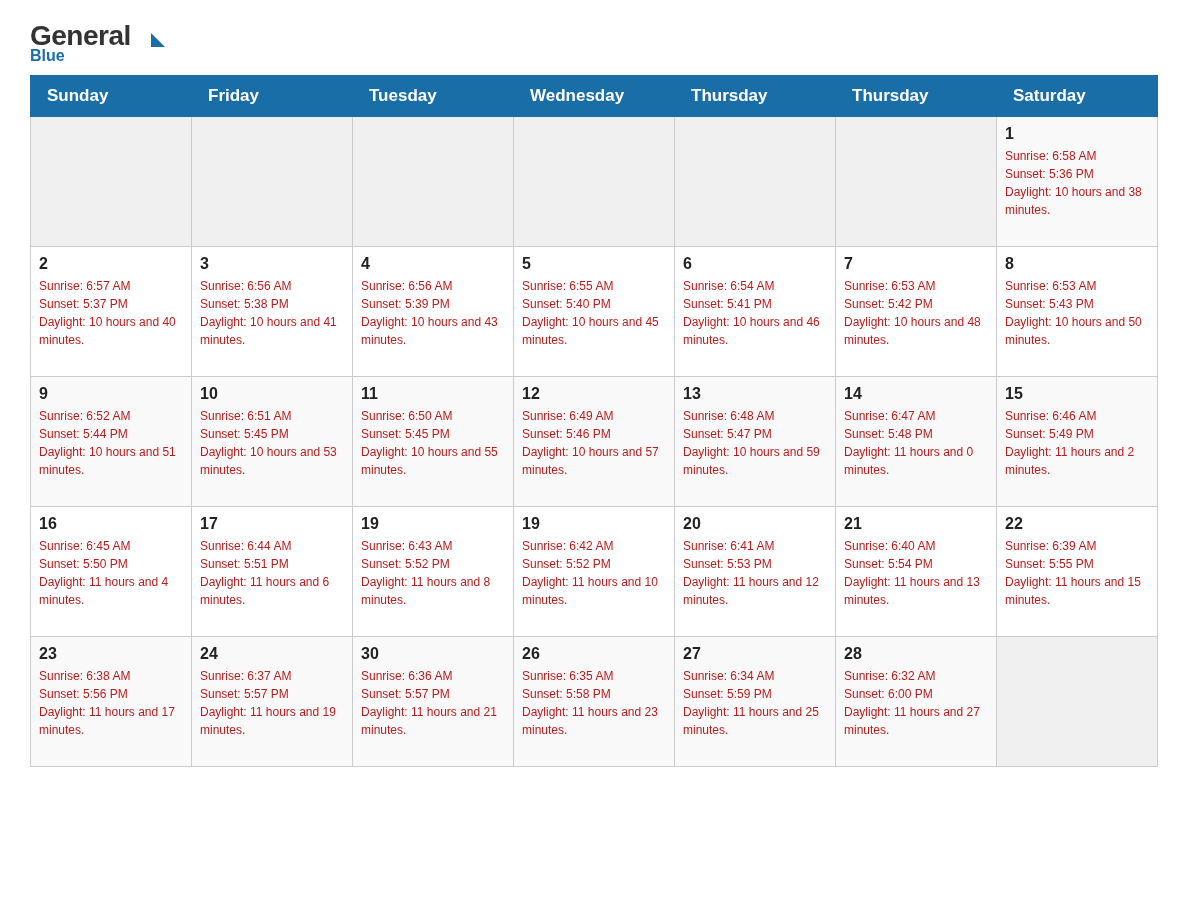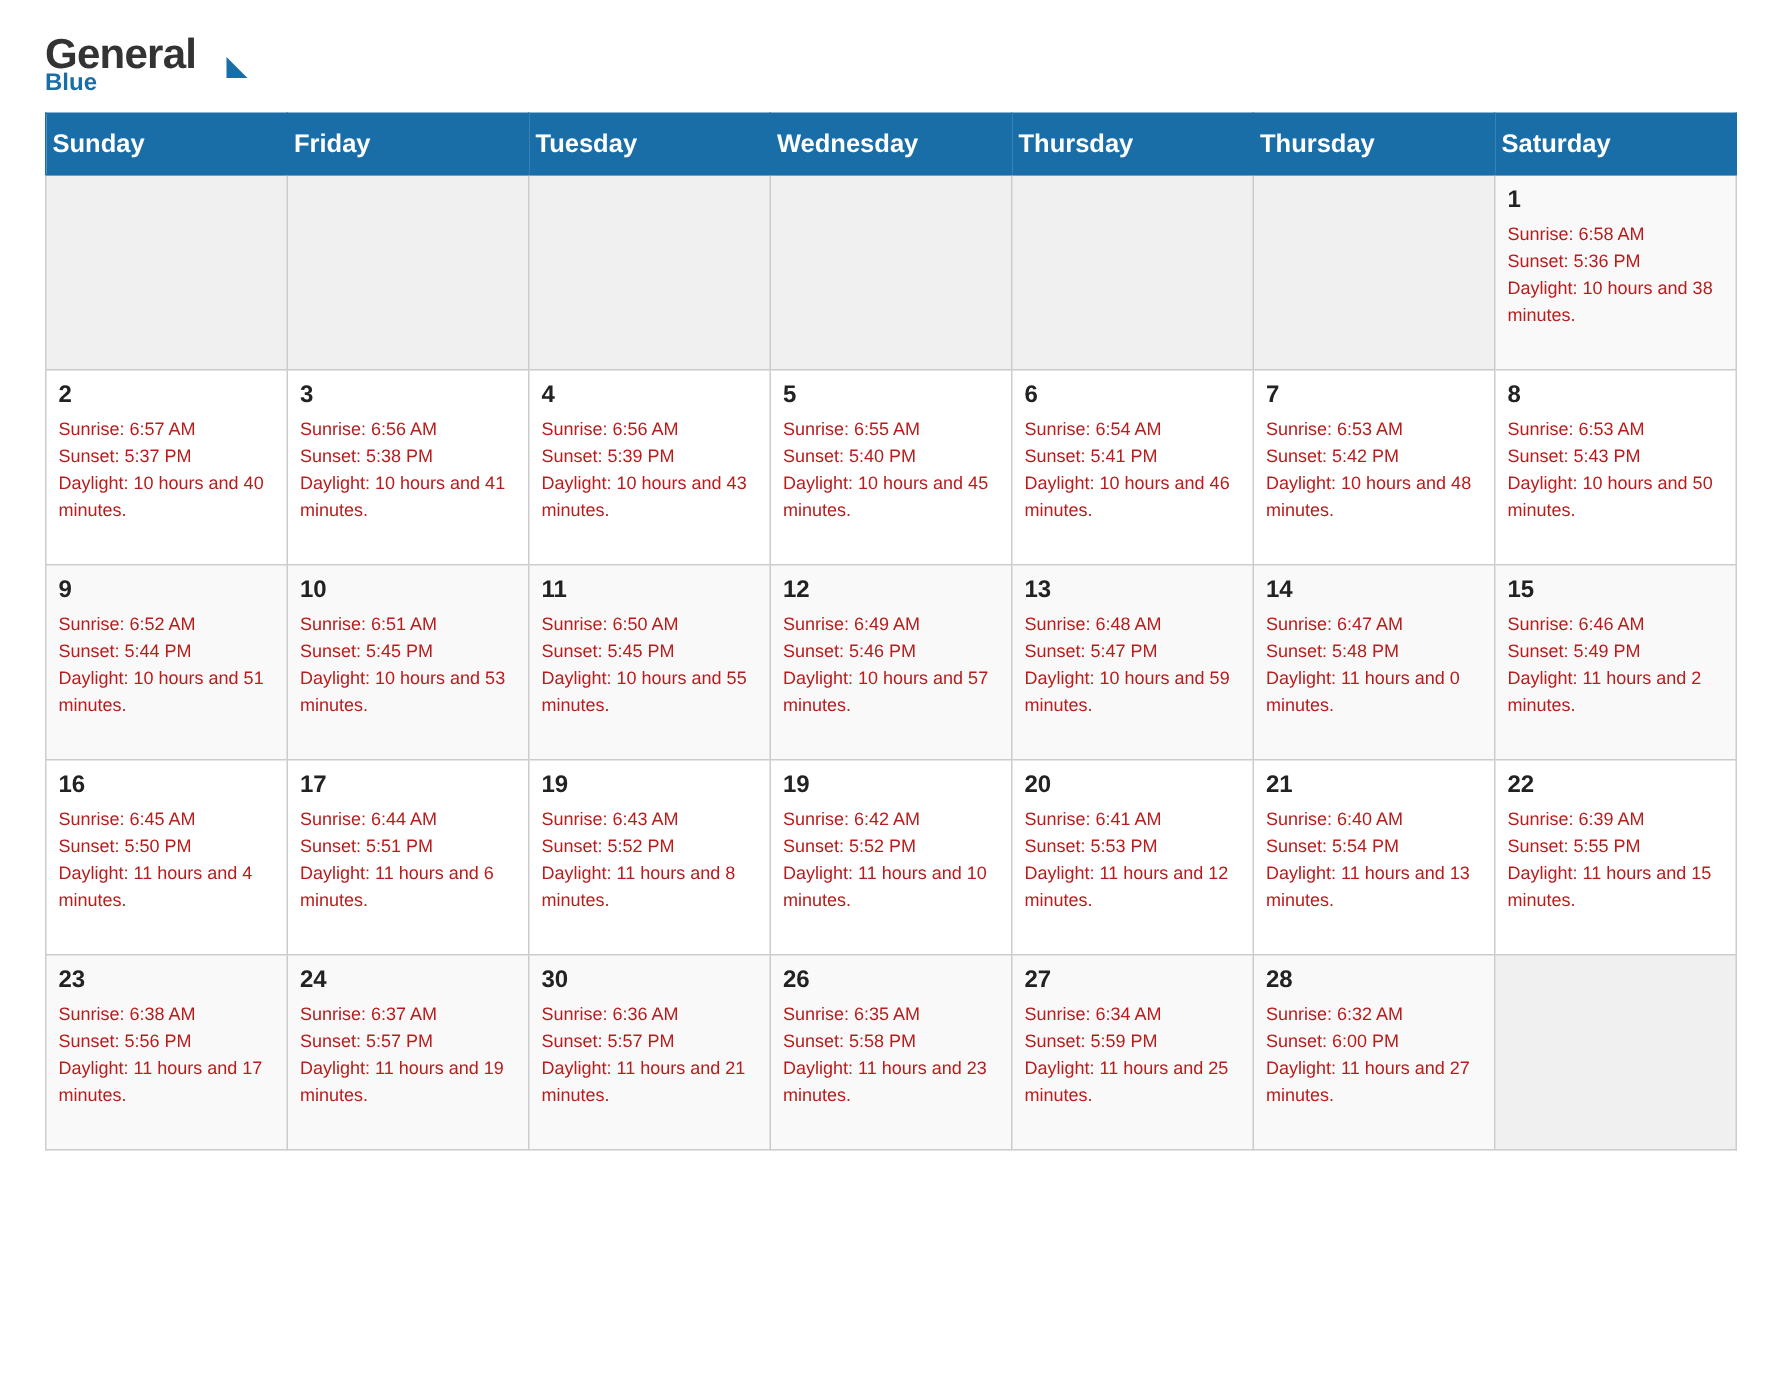--- a/index.html
+++ b/index.html
@@ -16,21 +16,21 @@
       align-items: flex-start;
       margin-bottom: 10px;
     }
     .logo {
       display: flex;
       flex-direction: column;
       align-items: flex-start;
     }
     .logo-top {
       display: flex;
-      align-items: flex-end;
+      align-items: center;
       gap: 18px;
     }
     .logo-general {
       font-size: 28px;
       font-weight: bold;
       color: #333;
       letter-spacing: -0.5px;
     }
     .logo-arrow {
       width: 0;
@@ -64,21 +64,21 @@
     table {
       width: 100%;
       border-collapse: collapse;
       margin-top: 10px;
     }
     thead th {
       background-color: #1a6ea8;
       color: #fff;
       font-size: 17px;
       font-weight: bold;
-      padding: 10px 4px;
+      padding: 10px 16px;
       text-align: left;
       border: 1px solid #1a6ea8;
     }
     tbody td {
       vertical-align: top;
       border: 1px solid #ccc;
       padding: 8px;
       width: calc(100% / 7);
       min-height: 110px;
       height: 130px;

